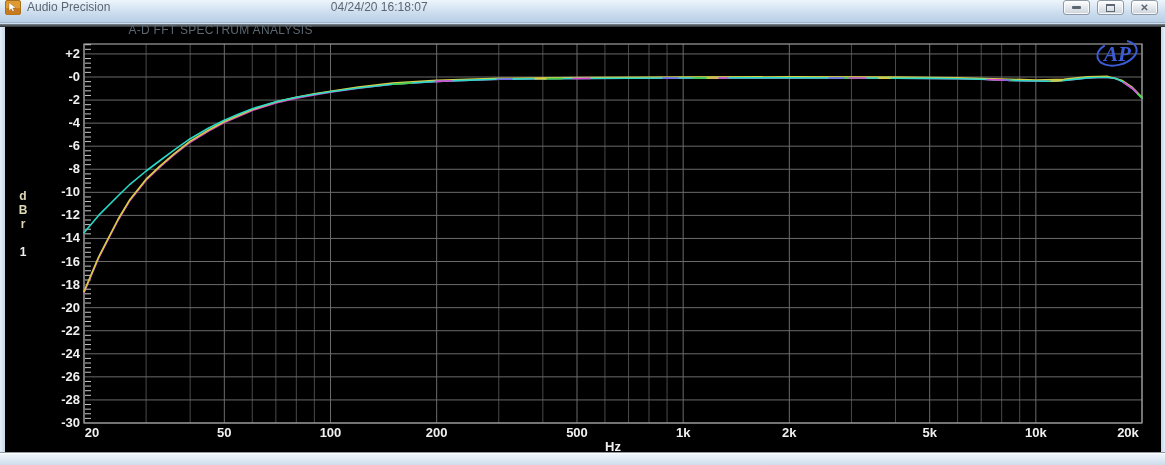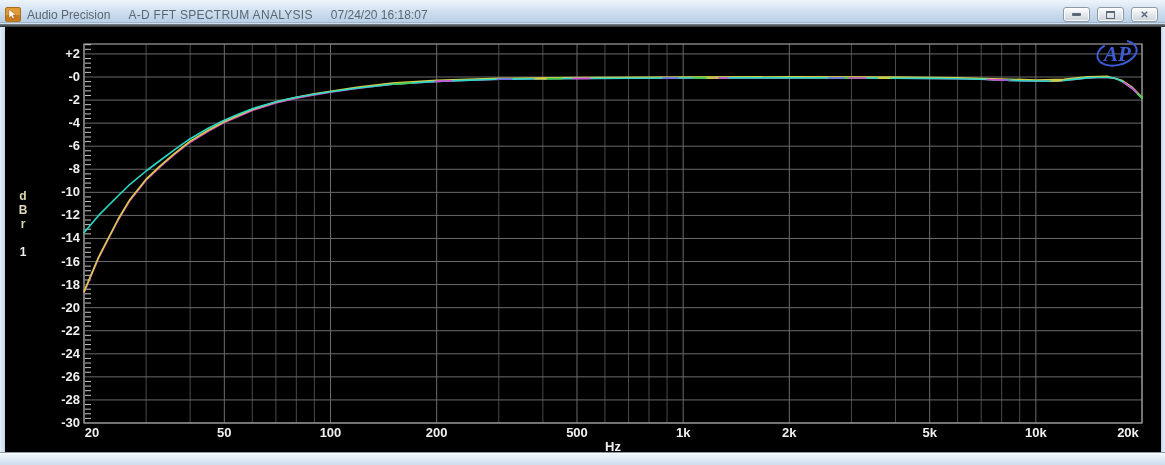--- a/index.html
+++ b/index.html
@@ -6,21 +6,21 @@
   *{box-sizing:border-box;}
   .window{
     position:relative;width:1165px;height:465px;
     background:#cfdfef;overflow:hidden;
     font-family:"Liberation Sans",sans-serif;
   }
   
   .titlebar{
     position:absolute;top:0;left:0;right:0;height:23px;z-index:3;
     background:linear-gradient(#eef5fc,#cbdcee 60%,#b9cfe6);
-    display:flex;align-items:flex-end;
+    display:flex;align-items:flex-start;
     border-bottom:1px solid #9fb4c8;
   }
   .app-icon{width:16px;height:15px;margin-left:5px;margin-right:6px;flex:0 0 auto;}
   .title-text{font-size:12px;color:#5b6770;white-space:pre;}
   .t-app{margin-right:18px;}
   .t-doc{margin-right:18px;letter-spacing:.3px;margin-top:23px;}
   .winbtns{margin-left:auto;margin-right:7px;display:flex;gap:7px;}
   .wbtn{
     width:27px;height:15px;border:1px solid #8d99a5;border-radius:3px;
     background:linear-gradient(#ffffff,#e7ebef 45%,#ccd3da);
@@ -55,21 +55,21 @@
 <div class="window">
 
   <div class="titlebar">
     <svg class="app-icon" viewBox="0 0 16 15">
       <rect x="0.5" y="0.5" width="15" height="14" rx="1.5" fill="#e09a34" stroke="#a8701e"></rect>
       <rect x="1" y="8" width="14" height="6.5" rx="1" fill="#c87a1e"></rect>
       <polygon points="4,2.5 4,11 6.3,8.8 7.6,11.6 9.2,10.7 7.9,8 11,8" fill="#ffffff" stroke="#8a5a14" stroke-width="0.4"></polygon>
     </svg>
     <span class="title-text t-app">Audio Precision</span>
     <span class="title-text t-doc">A-D FFT SPECTRUM ANALYSIS</span>
-    <span class="title-text">07/24/20 16:18:07</span>
+    <span class="title-text">04/24/20 16:18:07</span>
     <div class="winbtns">
       <button class="wbtn" title="Minimize">
         <span class="glyph-min"></span>
       </button>
       <button class="wbtn" title="Maximize">
         <span class="glyph-max"></span>
       </button>
       <button class="wbtn" title="Close">
         <span class="glyph-close">✕</span>
       </button>

